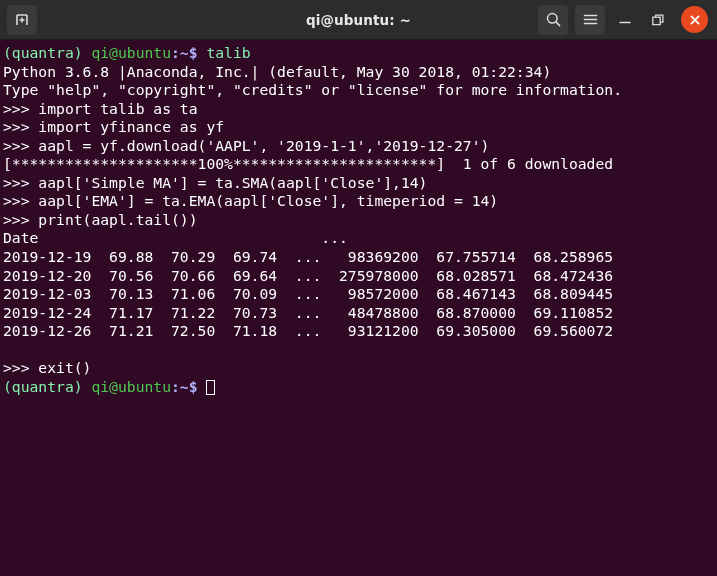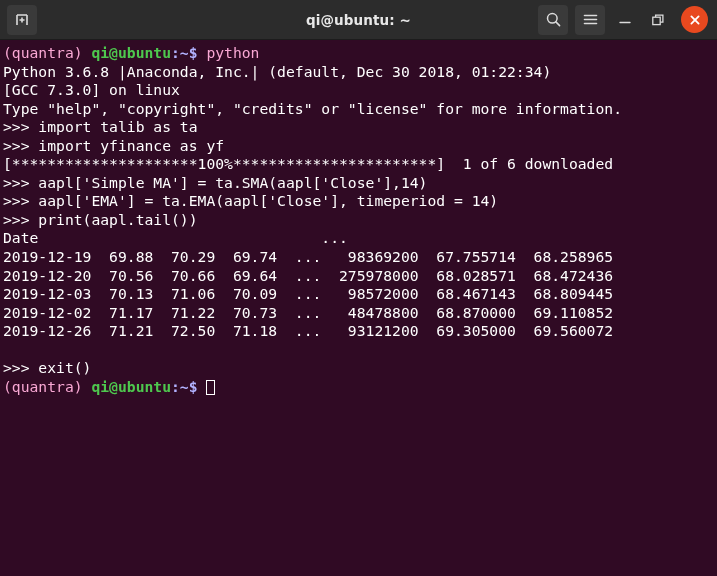--- a/index.html
+++ b/index.html
@@ -103,22 +103,22 @@
 
   .line {
     font-family: "DejaVu Sans Mono", "Liberation Mono", monospace;
     font-size: 14.7px;
     line-height: 18.55px;
     color: #ffffff;
     white-space: pre;
     letter-spacing: 0px;
   }
 
-  .c-white  { color: #f9a8d4; }
-  .c-green  { color: #4ec84e; font-weight: bold; }
+  .c-white  { color: #86efac; }
+  .c-green  { color: #4ec84e; font-weight: normal; }
   .c-blue   { color: #b2b2ff; font-weight: bold; }
 
   .cursor {
     display: inline-block;
     width: 8.4px;
     height: 15px;
     border: 1.4px solid #ffffff;
     vertical-align: -3px;
     background: transparent;
   }
@@ -174,40 +174,40 @@
           <line x1="3.4" y1="3.4" x2="10.6" y2="10.6" stroke="#ffffff" stroke-width="1.8" stroke-linecap="round"></line>
           <line x1="10.6" y1="3.4" x2="3.4" y2="10.6" stroke="#ffffff" stroke-width="1.8" stroke-linecap="round"></line>
         </svg>
       </div>
 
     </div>
   </div>
 
   <div class="term">
 
-    <div class="line"><span class="c-white">(quantra)</span><span class="c-white"> </span><span class="c-green">qi@ubuntu</span><span class="c-blue">:~$</span><span class="c-white"> python</span></div>
-
-    <div class="line">Python 3.6.8 |Anaconda, Inc.| (default, Dec 30 2018, 01:22:34)</div>
-    <div class="line">[GCC 7.3.0] on linux</div>
+    <div class="line"><span class="c-white">(quantra)</span><span class="c-white"> </span><span class="c-green">qi@ubuntu</span><span class="c-blue">:~$</span><span class="c-white"> talib</span></div>
+
+    <div class="line">Python 3.6.8 |Anaconda, Inc.| (default, May 30 2018, 01:22:34)</div>
     <div class="line">Type "help", "copyright", "credits" or "license" for more information.</div>
 
     <div class="line">&gt;&gt;&gt; import talib as ta</div>
     <div class="line">&gt;&gt;&gt; import yfinance as yf</div>
+    <div class="line">&gt;&gt;&gt; aapl = yf.download('AAPL', '2019-1-1','2019-12-27')</div>
     <div class="line">[*********************100%***********************]  1 of 6 downloaded</div>
 
     <div class="line">&gt;&gt;&gt; aapl['Simple MA'] = ta.SMA(aapl['Close'],14)</div>
     <div class="line">&gt;&gt;&gt; aapl['EMA'] = ta.EMA(aapl['Close'], timeperiod = 14)</div>
     <div class="line">&gt;&gt;&gt; print(aapl.tail())</div>
 
     <div class="line">Date                                ...</div>
 
     <div class="line">2019-12-19  69.88  70.29  69.74  ...   98369200  67.755714  68.258965</div>
     <div class="line">2019-12-20  70.56  70.66  69.64  ...  275978000  68.028571  68.472436</div>
     <div class="line">2019-12-03  70.13  71.06  70.09  ...   98572000  68.467143  68.809445</div>
-    <div class="line">2019-12-02  71.17  71.22  70.73  ...   48478800  68.870000  69.110852</div>
+    <div class="line">2019-12-24  71.17  71.22  70.73  ...   48478800  68.870000  69.110852</div>
     <div class="line">2019-12-26  71.21  72.50  71.18  ...   93121200  69.305000  69.560072</div>
 
     <div class="line">&nbsp;</div>
     <div class="line">&gt;&gt;&gt; exit()</div>
 
     <div class="line"><span class="c-white">(quantra)</span><span class="c-white"> </span><span class="c-green">qi@ubuntu</span><span class="c-blue">:~$</span><span class="c-white"> </span><span class="cursor"></span></div>
 
   </div>
 </div>
 

